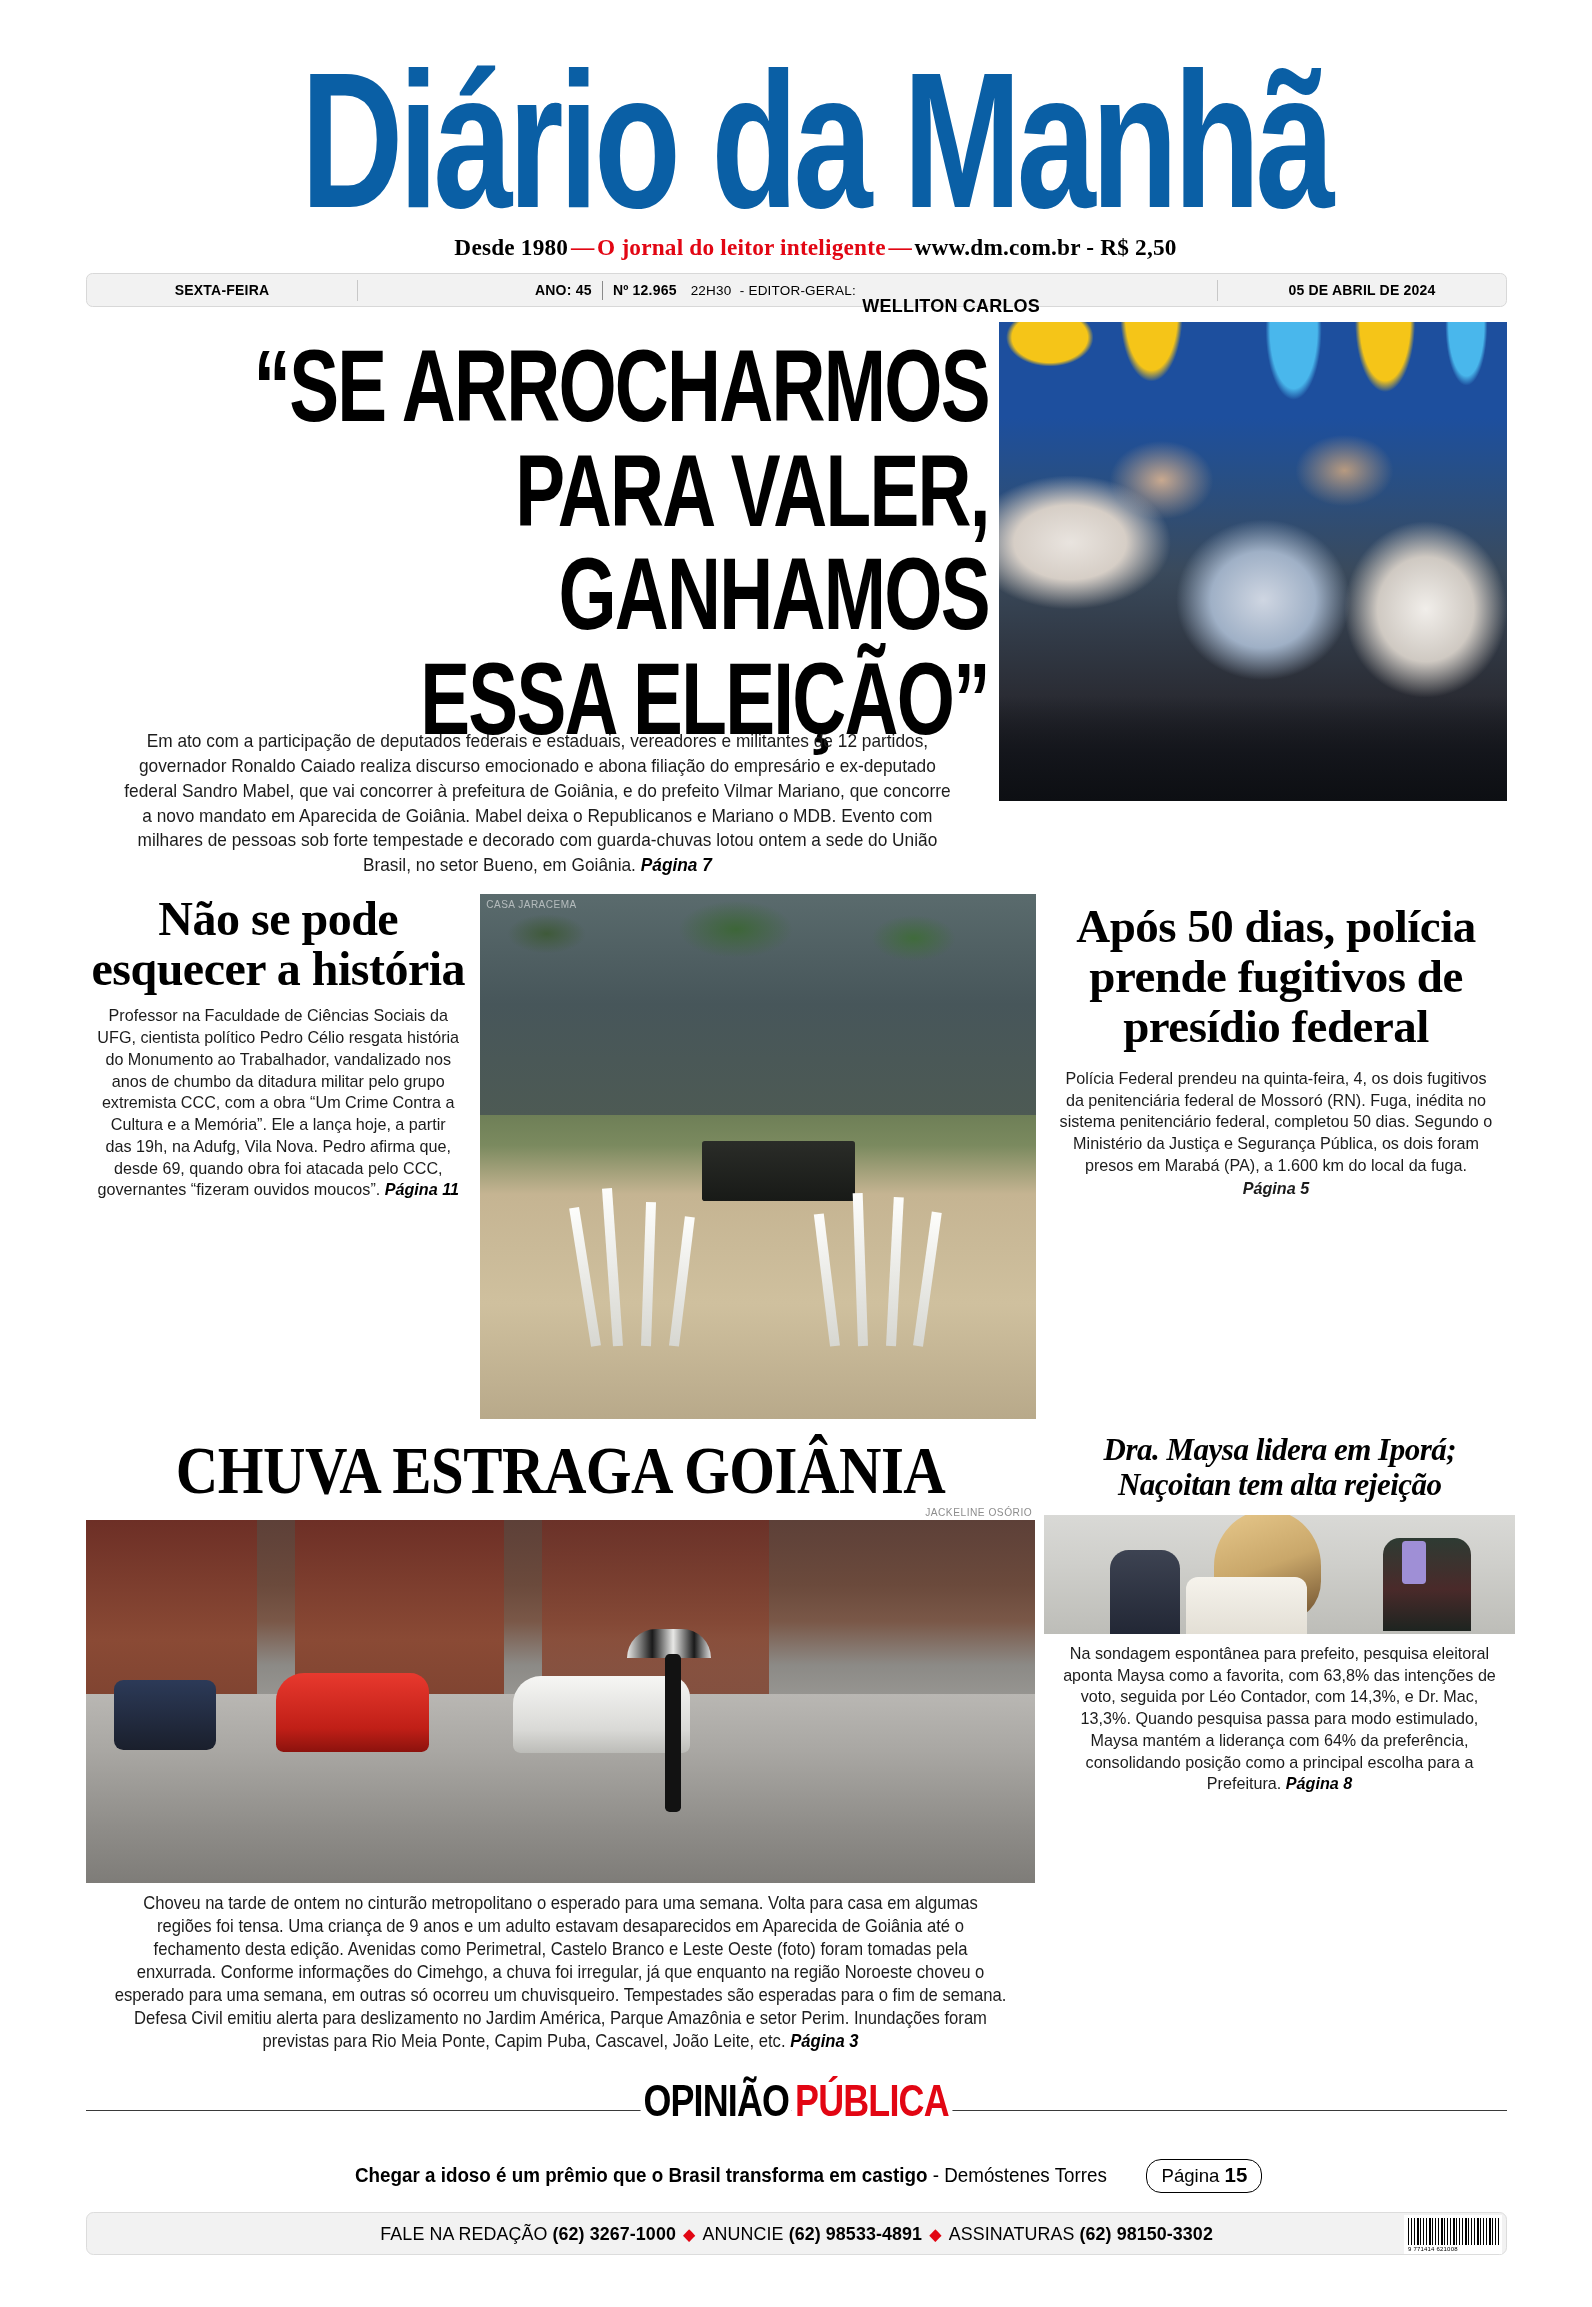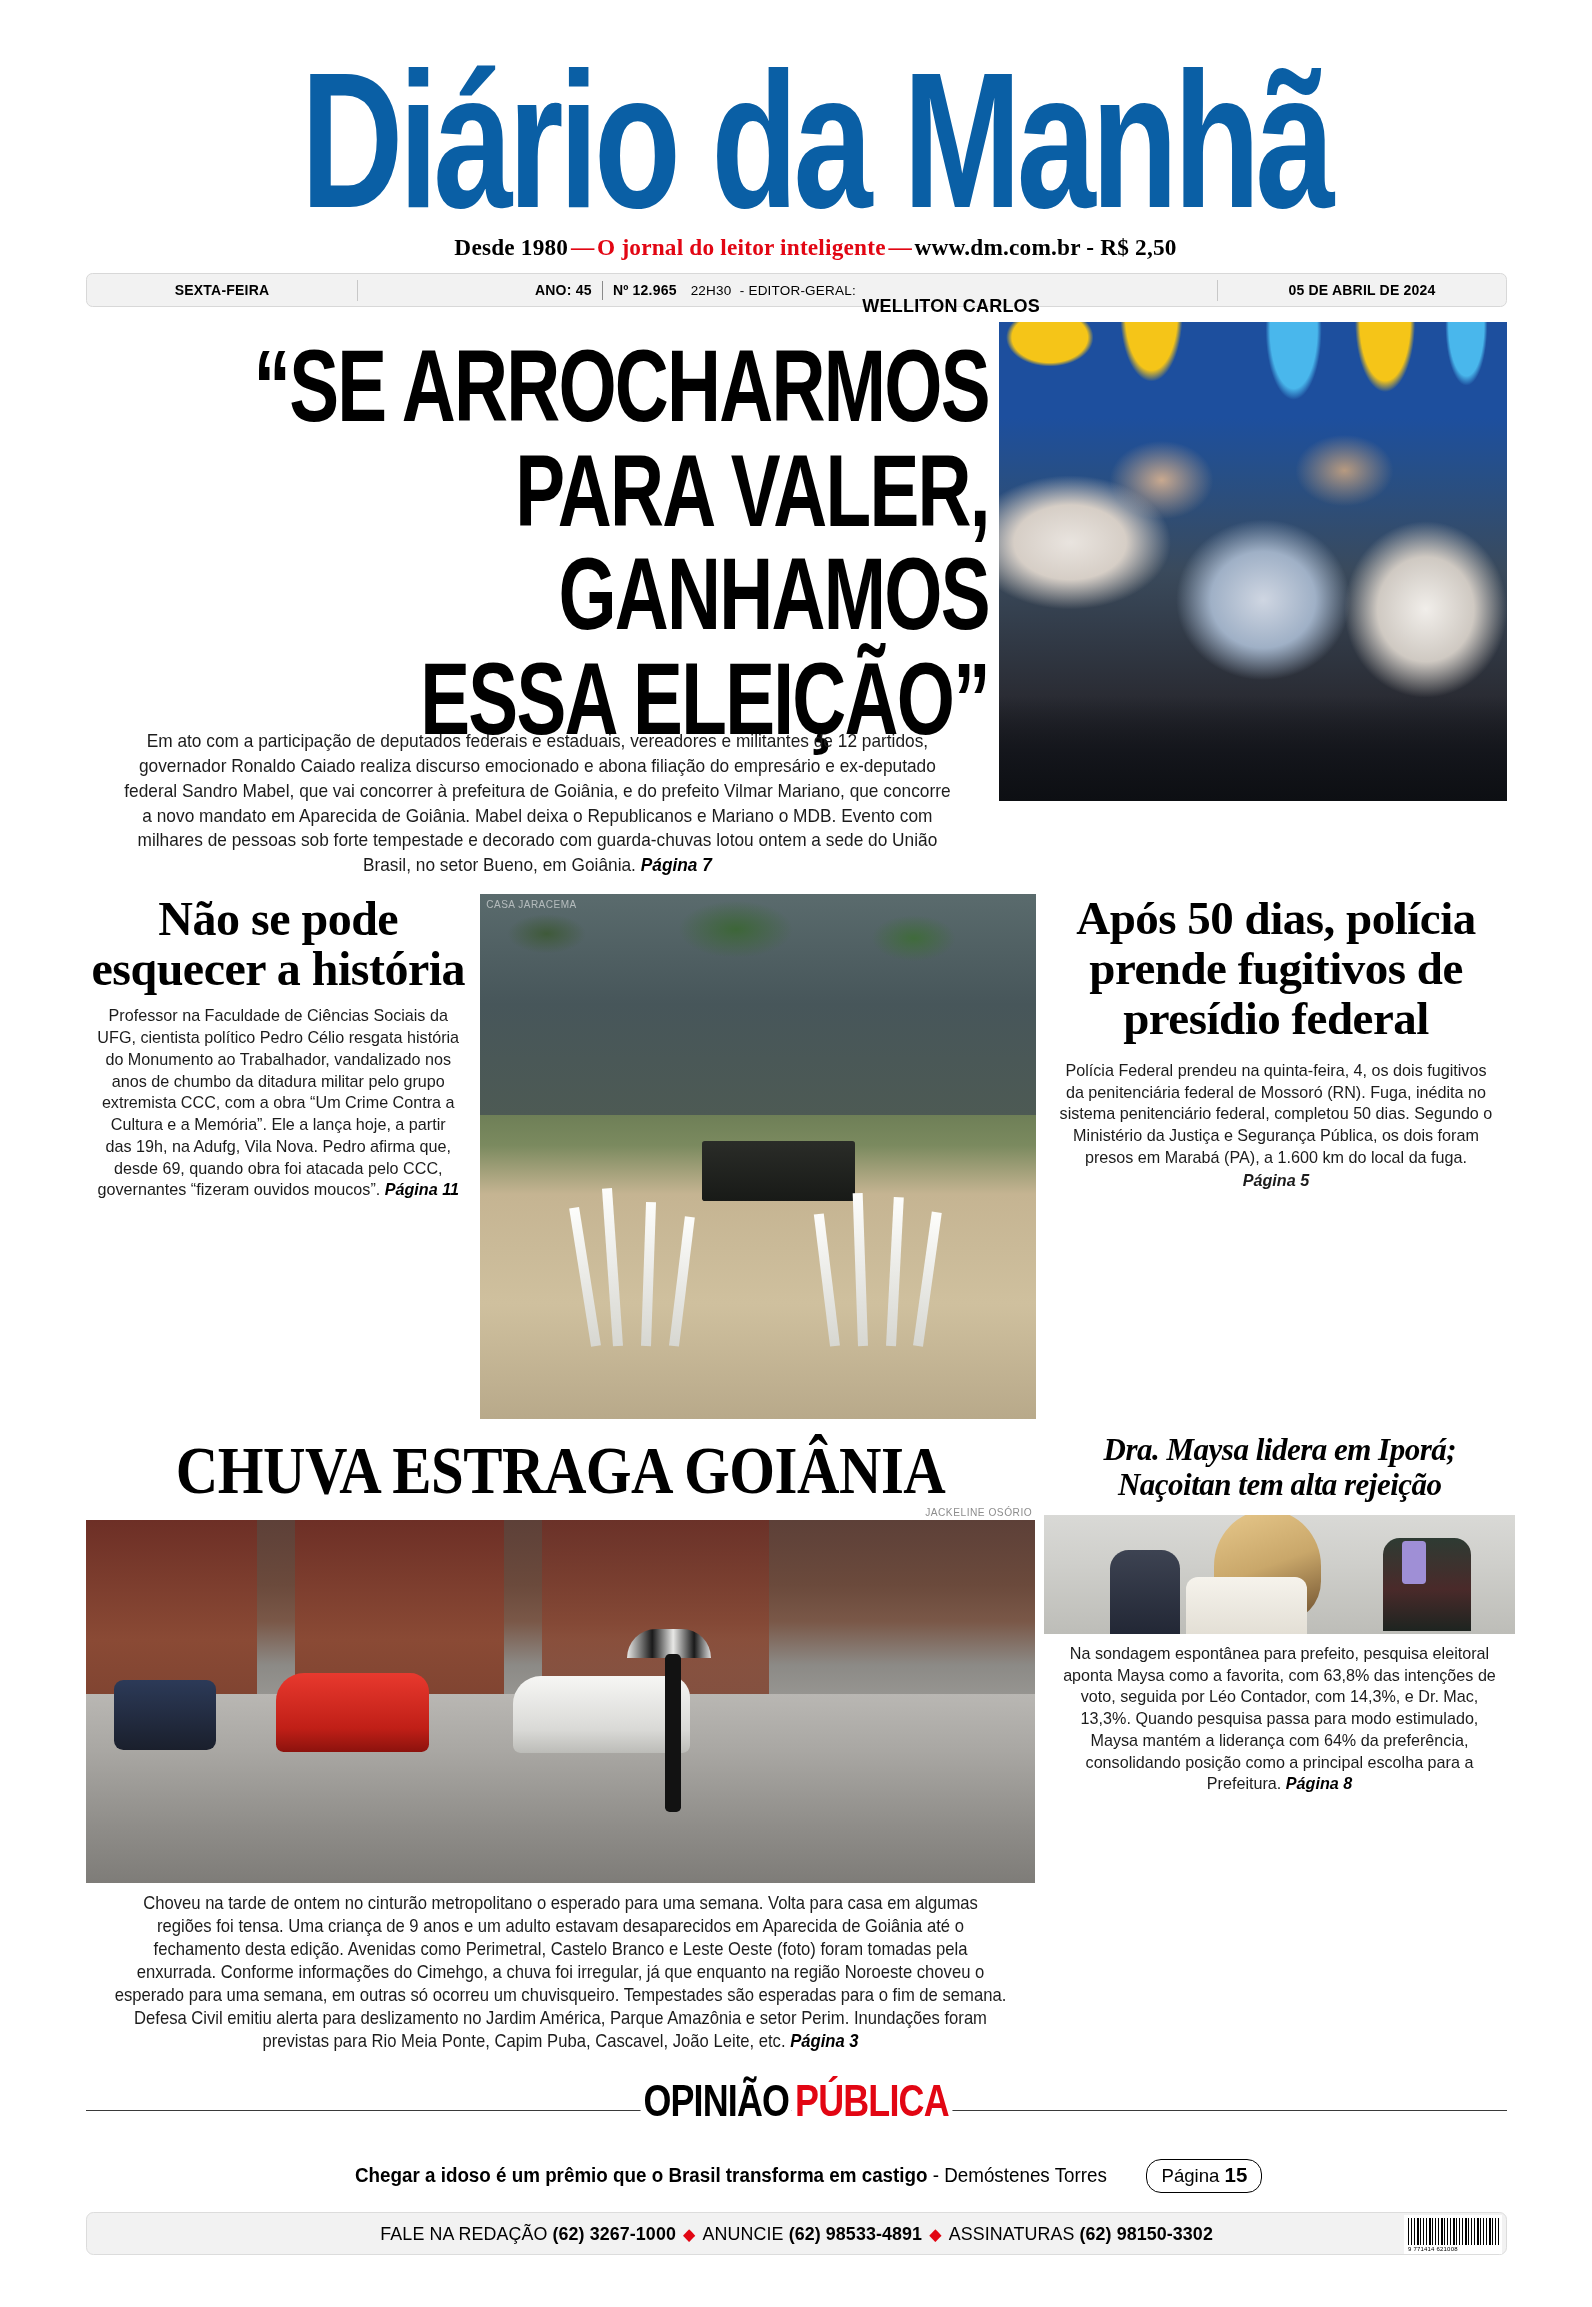--- a/index.html
+++ b/index.html
@@ -156,21 +156,21 @@
   .mid-col-right { width: 471px; }
 
   .h-serif {
     font-family: "Liberation Serif", serif;
     font-weight: bold;
     color: #000;
     text-align: center;
     letter-spacing: -0.5px;
   }
   .h-hist { font-size: 48px; line-height: 1.04; }
-  .h-fug  { font-size: 47px; line-height: 1.06; }
+  .h-fug  { font-size: 47px; line-height: 1.06; margin-top: 8px; }
   .h-maysa{ font-size: 31px; line-height: 1.10; font-style: italic; }
 
   .body-sans {
     font-family: "Liberation Sans", sans-serif;
     font-size: 17px;
     line-height: 1.28;
     text-align: center;
     color: #1c1c1c;
     transform: scaleX(0.95);
     transform-origin: center top;

